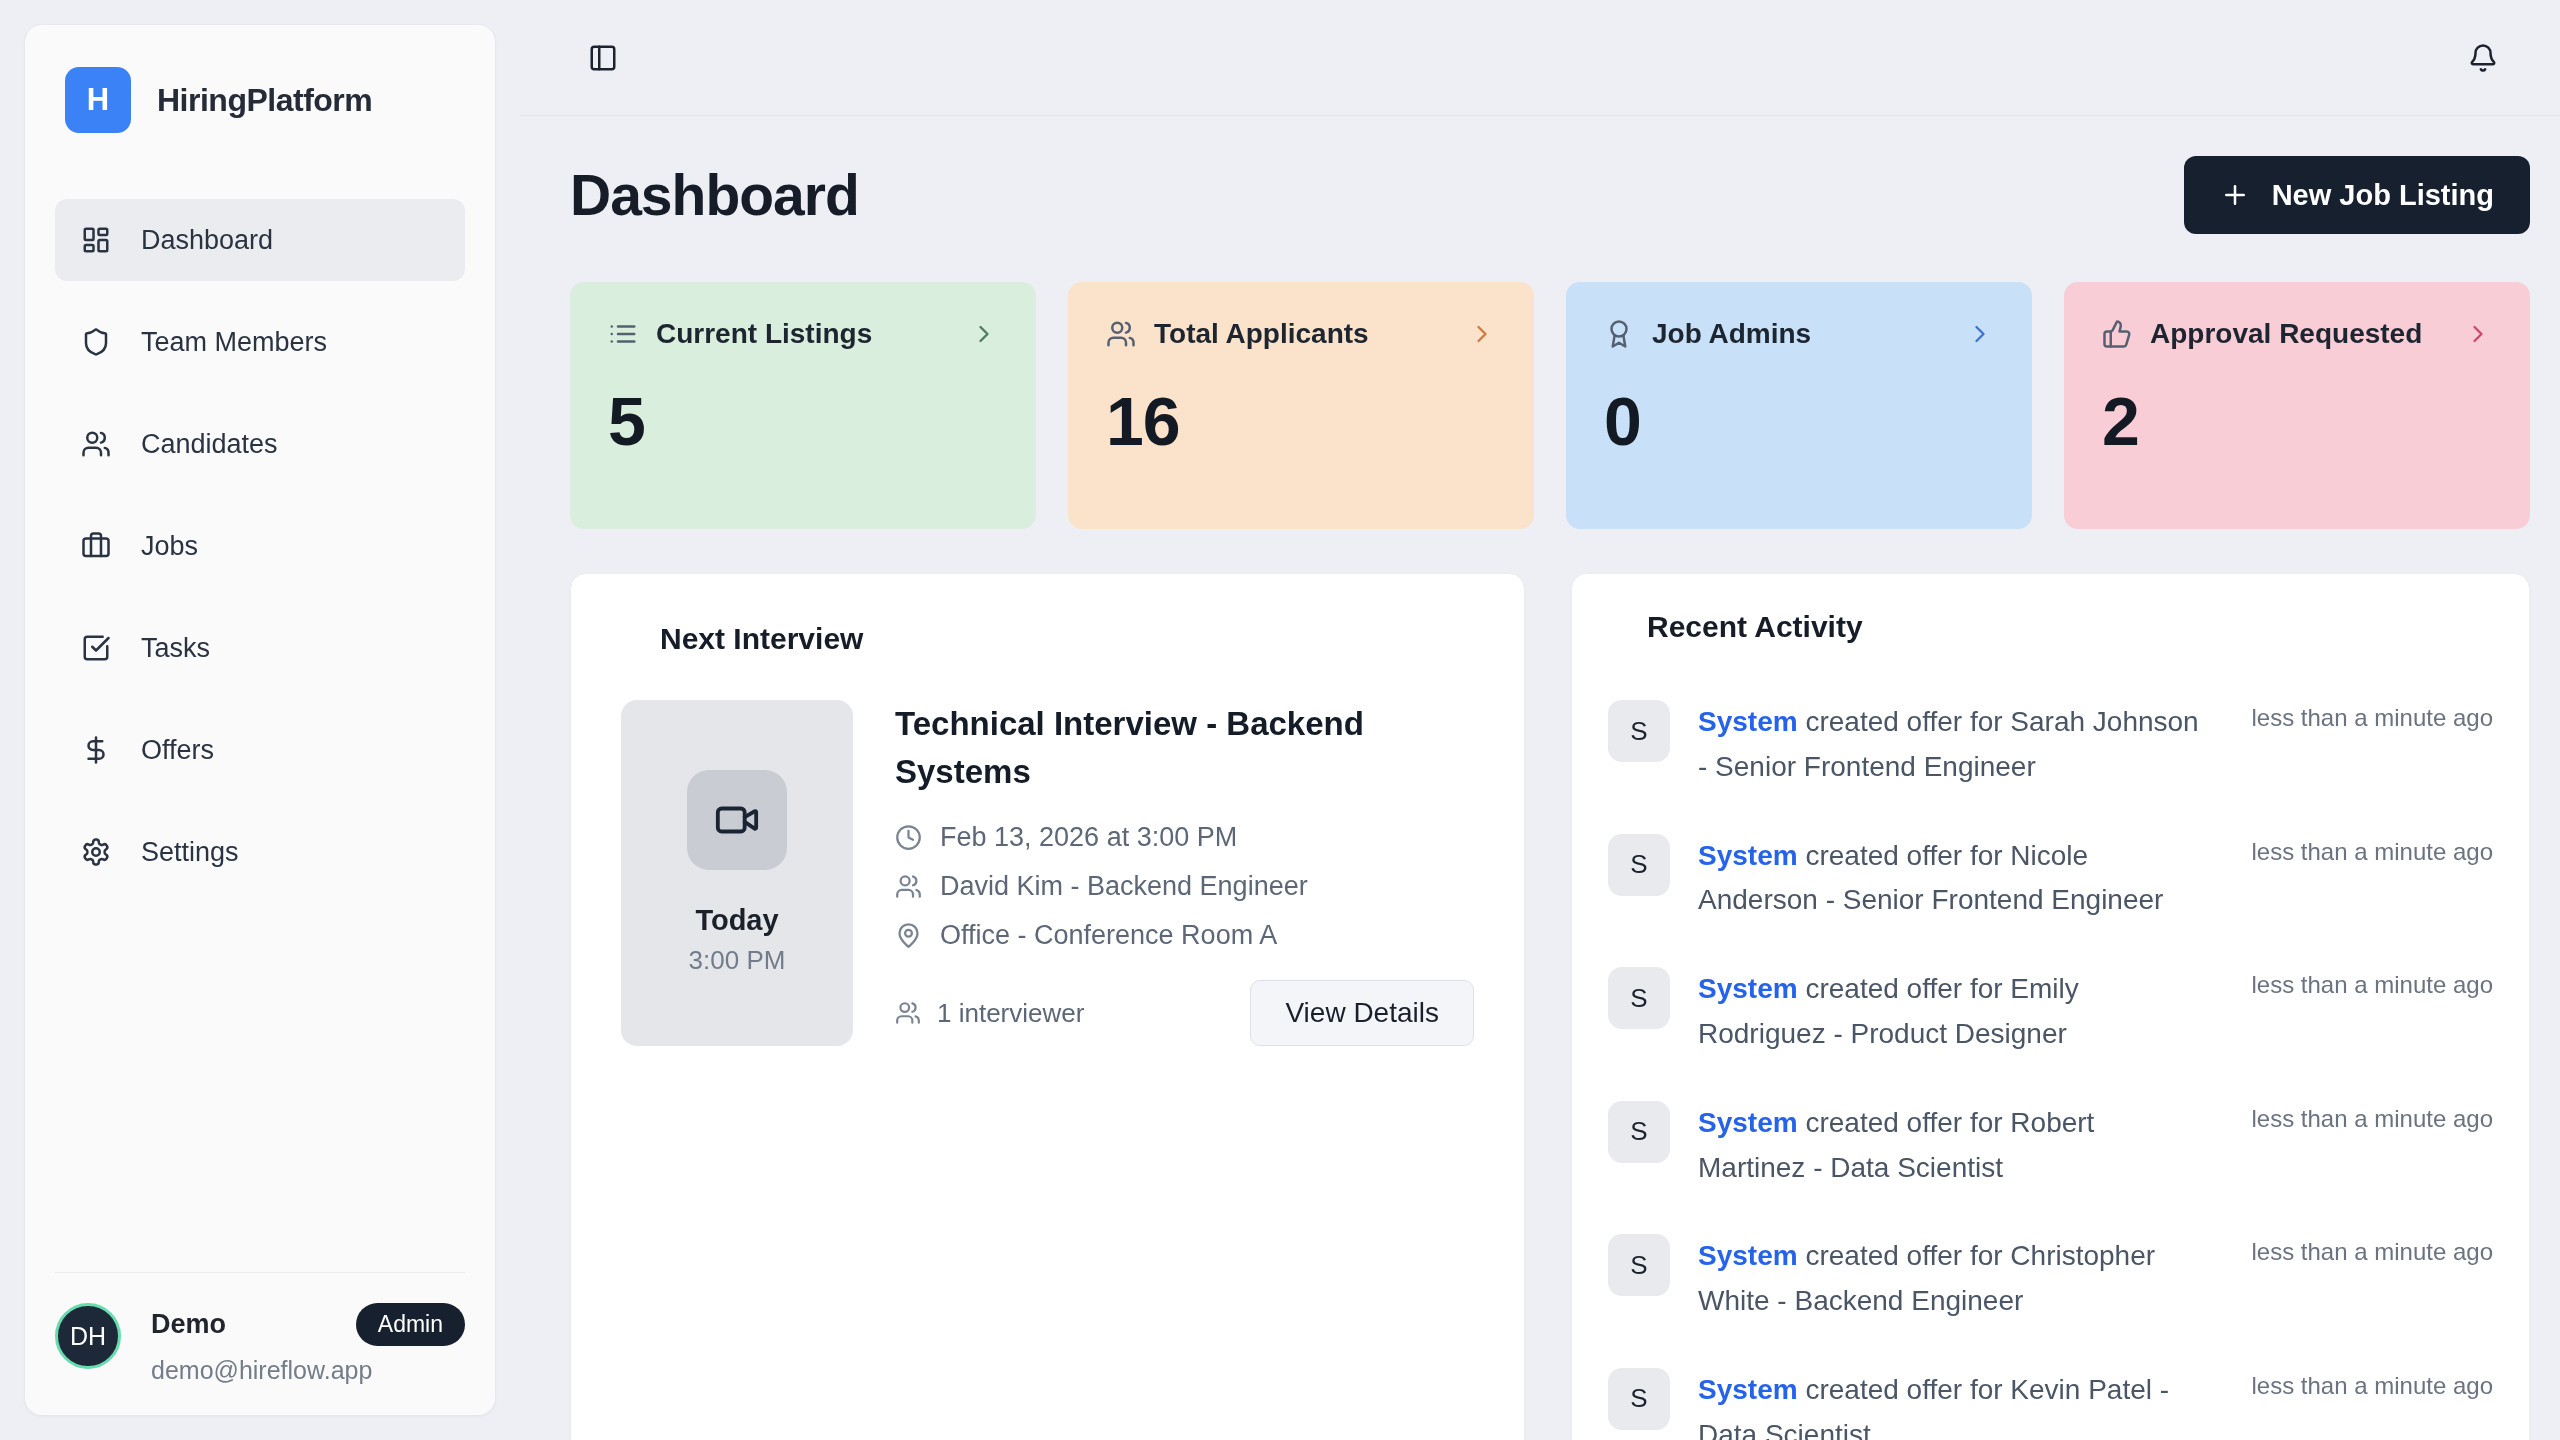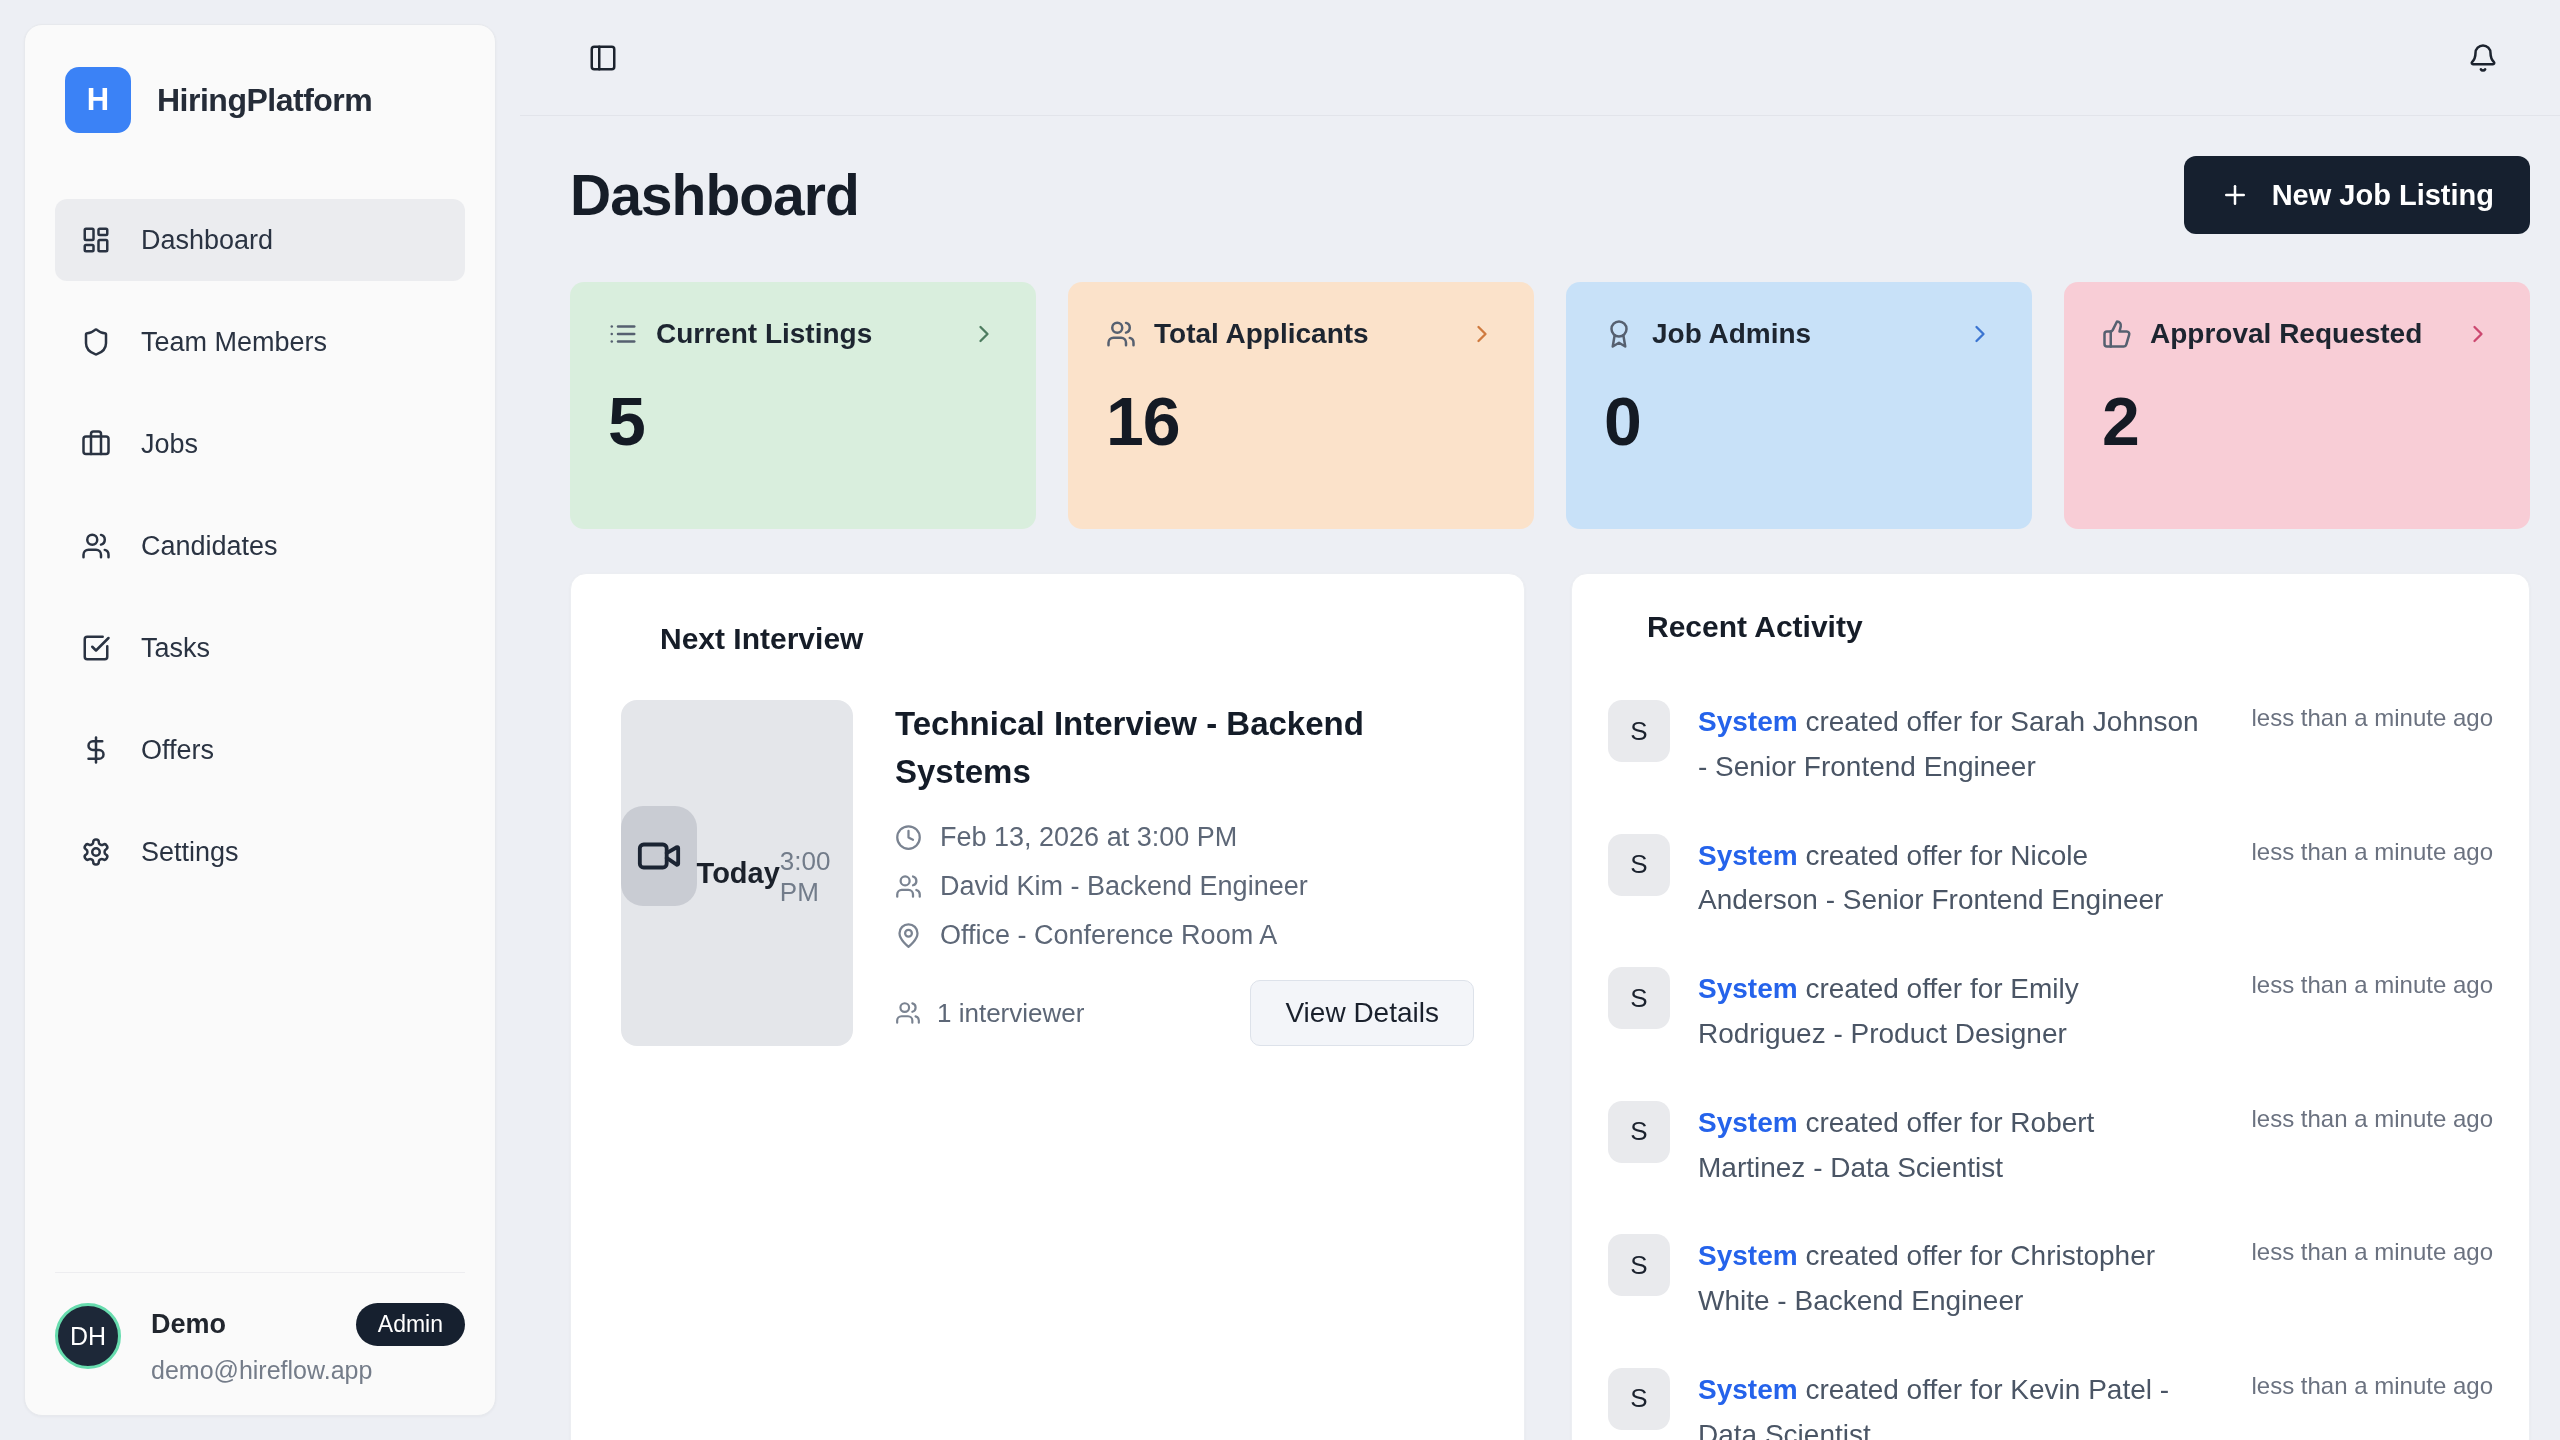--- a/index.html
+++ b/index.html
@@ -93,21 +93,21 @@
     background:#ffffff; border:1px solid #eceef2; border-radius:16px;
     box-shadow:0 1px 3px rgba(16,24,40,.04);
   }
   .panel.interview { width:955px; flex:none; padding:48px 50px; }
   .panel.activity { flex:1; padding:36px 36px; }
   .panel-heading { font-size:30px; font-weight:700; color:#161d28;margin-left:39px; }
 
   .interview-body { margin-top:44px; display:flex; gap:42px; }
   .thumb {
     width:232px; height:346px; flex:none; border-radius:16px; background:#e4e6ea;
-    display:flex; flex-direction:row; align-items:center; justify-content:center; gap:0;
+    display:flex; flex-direction:column; align-items:center; justify-content:center; gap:0;
   }
   .thumb-icon {
     width:100px; height:100px; border-radius:22px; background:#c9ccd3;
     display:flex; align-items:center; justify-content:center; color:#1b2433;
     margin-bottom:34px;
   }
   .thumb-icon svg { width:46px; height:46px; }
   .thumb-day { font-size:29px; font-weight:700; color:#1b212b; }
   .thumb-time { margin-top:8px; font-size:26px; color:#727c8a; }
 
@@ -162,36 +162,36 @@
         <span class="nicon">
           <svg class="ic " viewBox="0 0 24 24">
             <path d="M20 13c0 5-3.5 7.5-7.66 8.95a1 1 0 0 1-.67-.01C7.5 20.5 4 18 4 13V6a1 1 0 0 1 1-1c2 0 4.5-1.2 6.24-2.72a1 1 0 0 1 1.52 0C14.5 3.8 17 5 19 5a1 1 0 0 1 1 1z"></path>
           </svg>
         </span>
         <span>Team Members</span>
       </div>
       <div class="nav-item">
         <span class="nicon">
           <svg class="ic " viewBox="0 0 24 24">
-            <path d="M16 20V4a2 2 0 0 0-2-2h-4a2 2 0 0 0-2 2v16"></path>
-            <rect width="20" height="14" x="2" y="6" rx="2"></rect>
-          </svg>
-        </span>
-        <span>Jobs</span>
-      </div>
-      <div class="nav-item">
-        <span class="nicon">
-          <svg class="ic " viewBox="0 0 24 24">
             <path d="M16 21v-2a4 4 0 0 0-4-4H6a4 4 0 0 0-4 4v2"></path>
             <circle cx="9" cy="7" r="4"></circle>
             <path d="M22 21v-2a4 4 0 0 0-3-3.87"></path>
             <path d="M16 3.13a4 4 0 0 1 0 7.75"></path>
           </svg>
         </span>
         <span>Candidates</span>
+      </div>
+      <div class="nav-item">
+        <span class="nicon">
+          <svg class="ic " viewBox="0 0 24 24">
+            <path d="M16 20V4a2 2 0 0 0-2-2h-4a2 2 0 0 0-2 2v16"></path>
+            <rect width="20" height="14" x="2" y="6" rx="2"></rect>
+          </svg>
+        </span>
+        <span>Jobs</span>
       </div>
       <div class="nav-item">
         <span class="nicon">
           <svg class="ic " viewBox="0 0 24 24">
             <path d="M21 10.656V19a2 2 0 0 1-2 2H5a2 2 0 0 1-2-2V5a2 2 0 0 1 2-2h12.344"></path>
             <path d="m9 11 3 3L22 4"></path>
           </svg>
         </span>
         <span>Tasks</span>
       </div>

